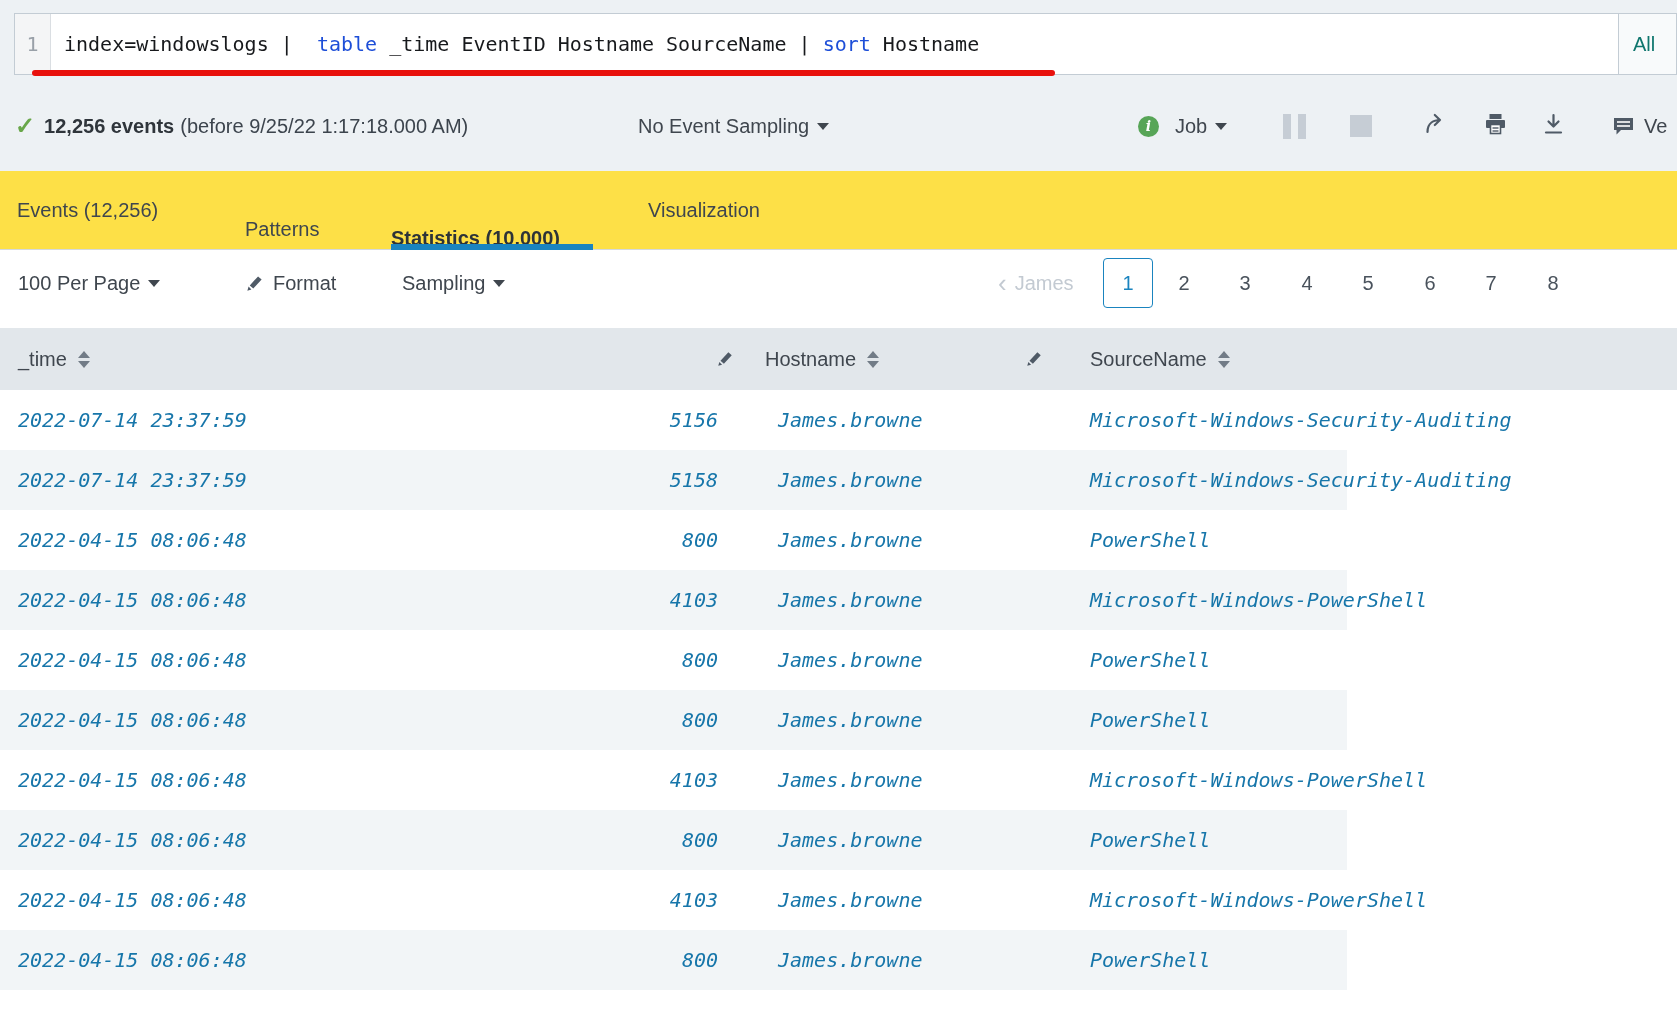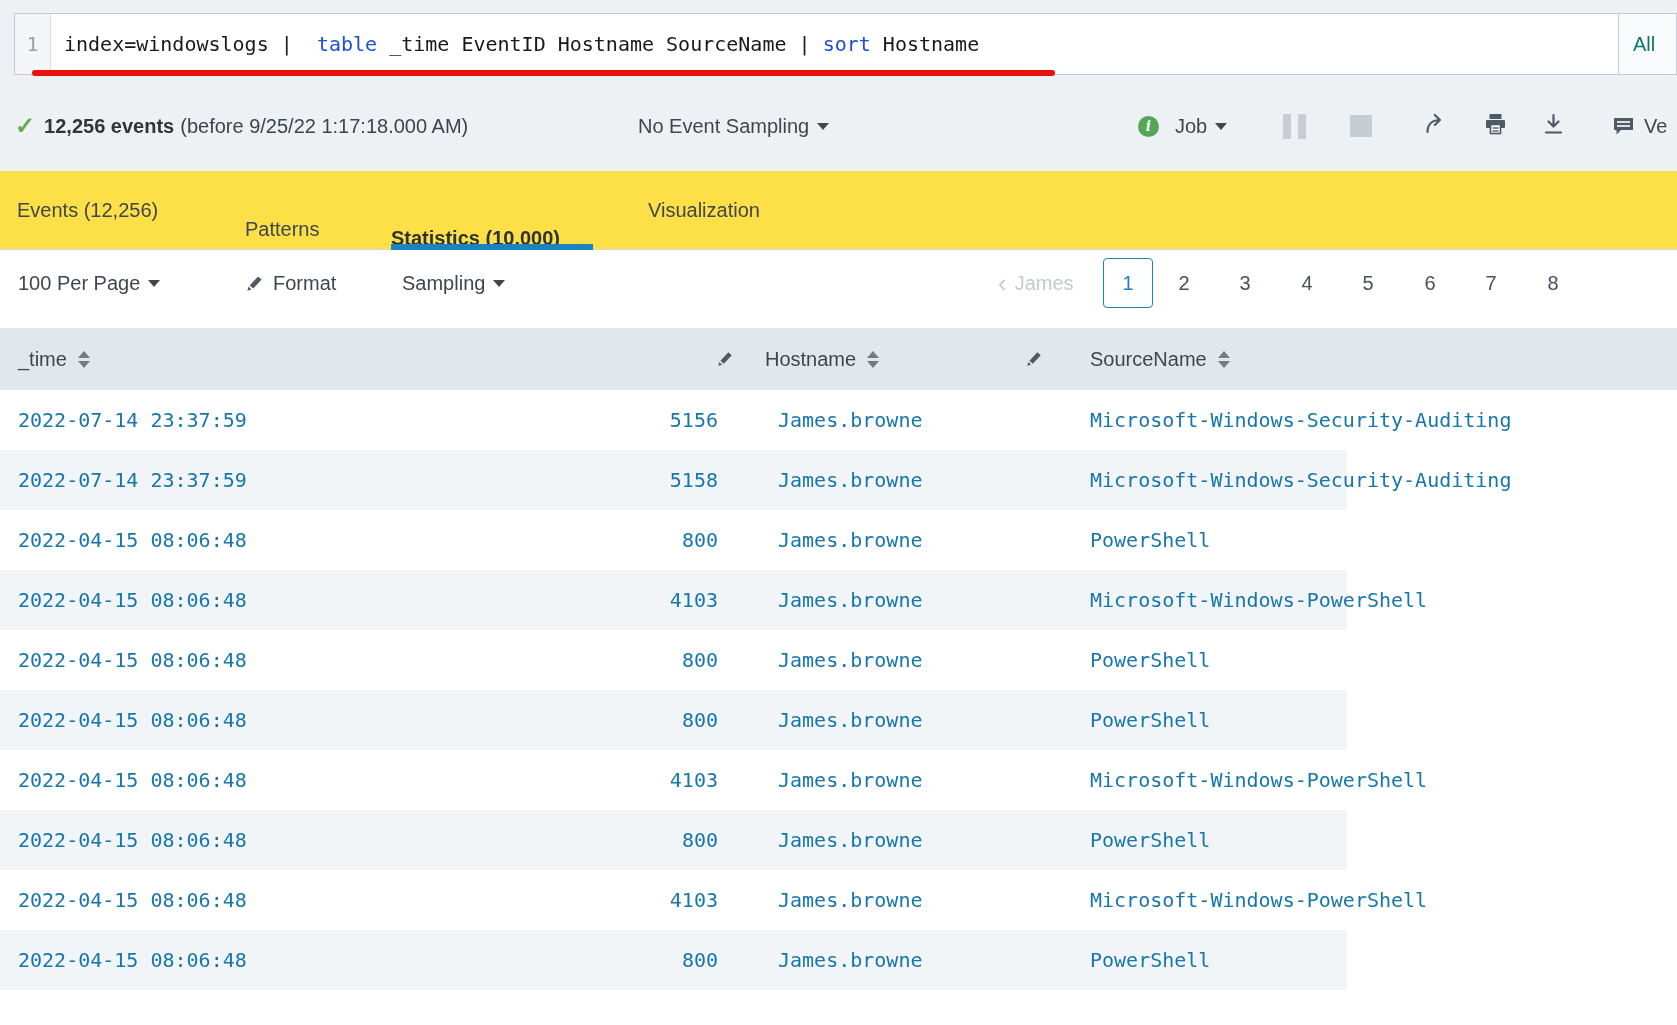--- a/index.html
+++ b/index.html
@@ -83,21 +83,21 @@
     position:absolute; left:0; top:328px; width:1677px; height:62px; background:#e2e7eb;
     font-size:20px; color:#3f464e;
   }
   .hcell { position:absolute; top:0; height:62px; display:flex; align-items:center; }
   .sort-arrows { display:inline-flex; flex-direction:column; gap:3px; margin-left:11px; }
   .sort-arrows i.up { width:0; height:0; border-left:6px solid transparent; border-right:6px solid transparent; border-bottom:7px solid #727c87; }
   .sort-arrows i.down { width:0; height:0; border-left:6px solid transparent; border-right:6px solid transparent; border-top:7px solid #727c87; }
   .pencil { display:flex; align-items:center; }
 
   .table-body { position:absolute; left:0; top:390px; width:1677px; }
-  .trow { position:relative; width:1347px; height:60px; background:#ffffff; }
+  .trow { position:relative; width:1347px; height:60px; background:#ffffff;font-style:italic; }
   .trow.alt { background:#f2f5f7; }
   .tcell {
     position:absolute; top:0; height:60px; line-height:60px;
     font-family:"DejaVu Sans Mono", monospace; font-size:20px; color:#1776aa; white-space:pre;
   }
   .c-time { left:18px; }
   .c-eventid { left:540px; width:178px; text-align:right; }
   .c-hostname { left:778px; }
   .c-source { left:1090px; }
 </style>

